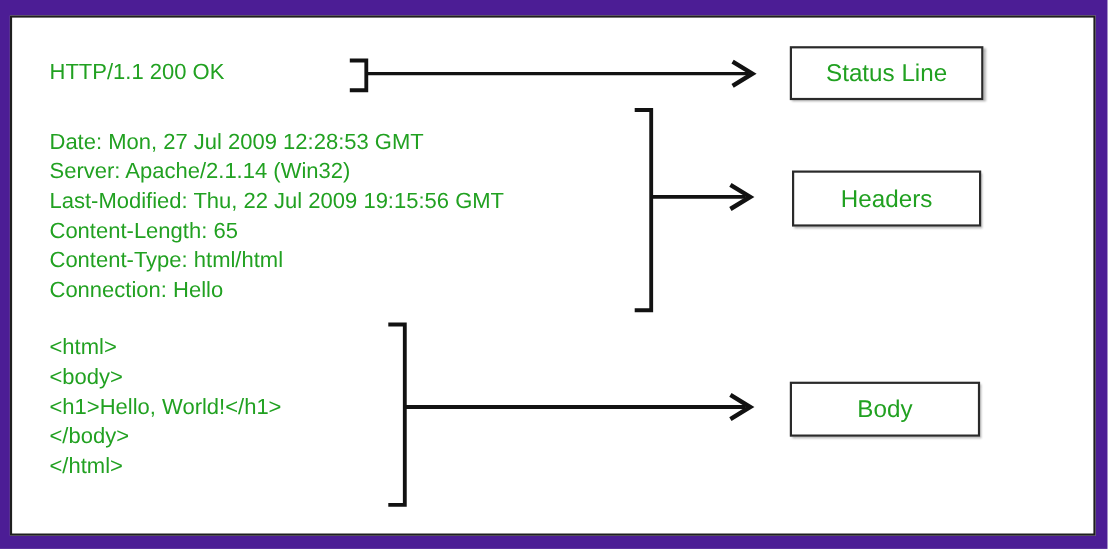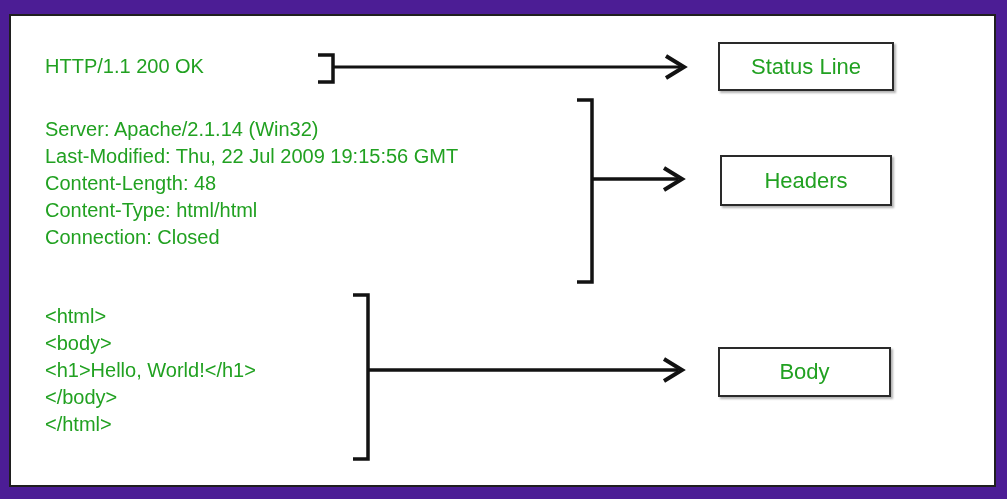--- a/index.html
+++ b/index.html
@@ -74,25 +74,26 @@
 </style>
 </head>
 <body>
 
 <div class="canvas">
   <div class="frame"></div>
 
   <div class="status-text green-text">HTTP/1.1 200 OK</div>
 
   <div class="headers-text green-text">
+    <div>Date: Mon, 27 Jul 2009 12:28:53 GMT</div>
     <div>Server: Apache/2.1.14 (Win32)</div>
     <div>Last-Modified: Thu, 22 Jul 2009 19:15:56 GMT</div>
-    <div>Content-Length: 48</div>
+    <div>Content-Length: 65</div>
     <div>Content-Type: html/html</div>
-    <div>Connection: Closed</div>
+    <div>Connection: Hello</div>
   </div>
 
   <div class="body-text green-text">
     <div>&lt;html&gt;</div>
     <div>&lt;body&gt;</div>
     <div>&lt;h1&gt;Hello, World!&lt;/h1&gt;</div>
     <div>&lt;/body&gt;</div>
     <div>&lt;/html&gt;</div>
   </div>
 

